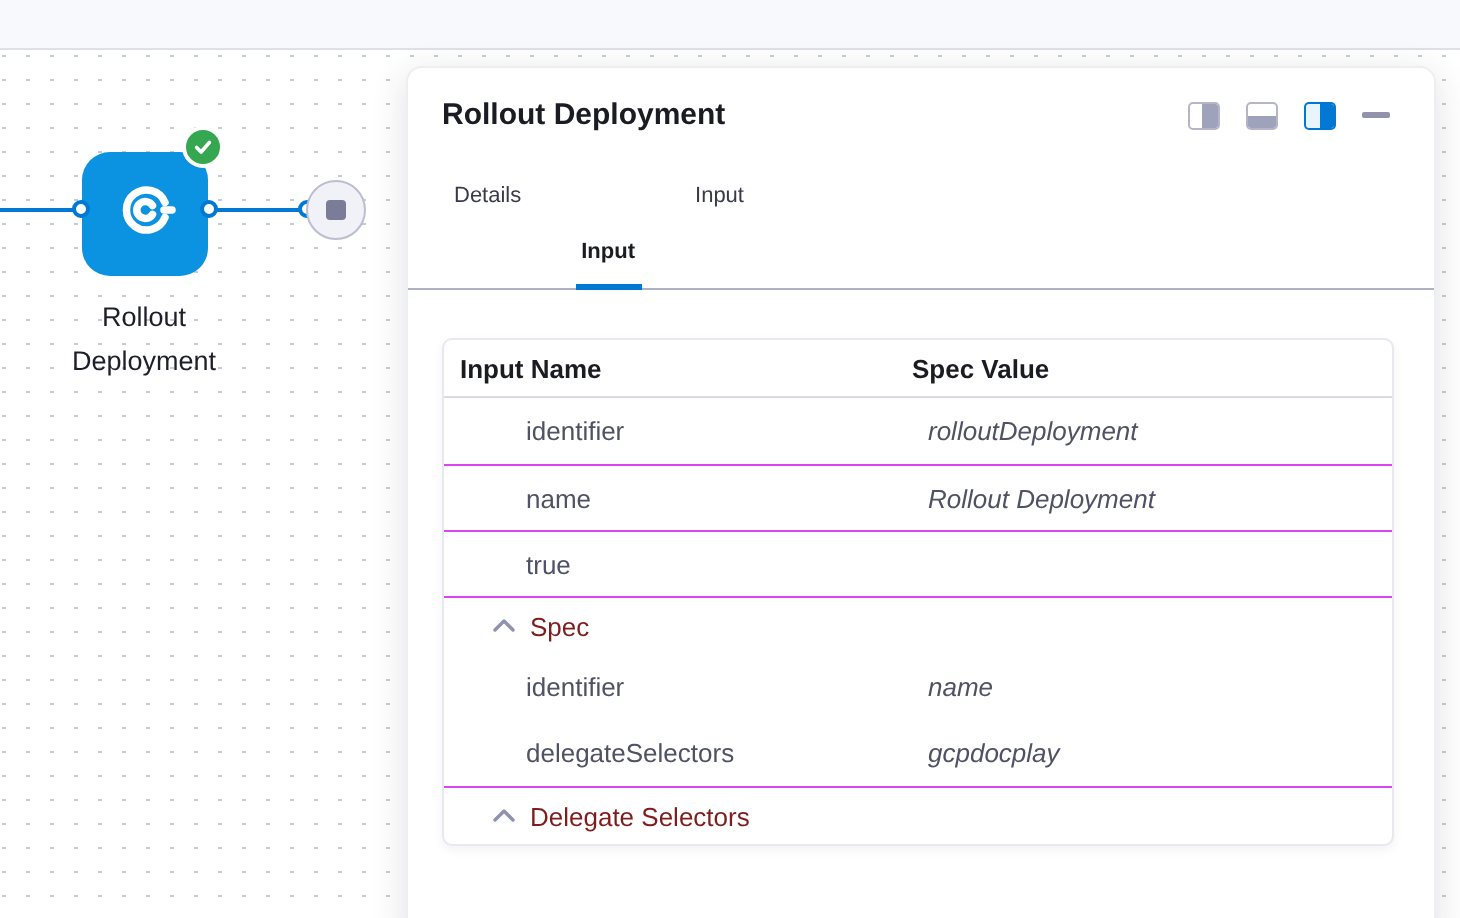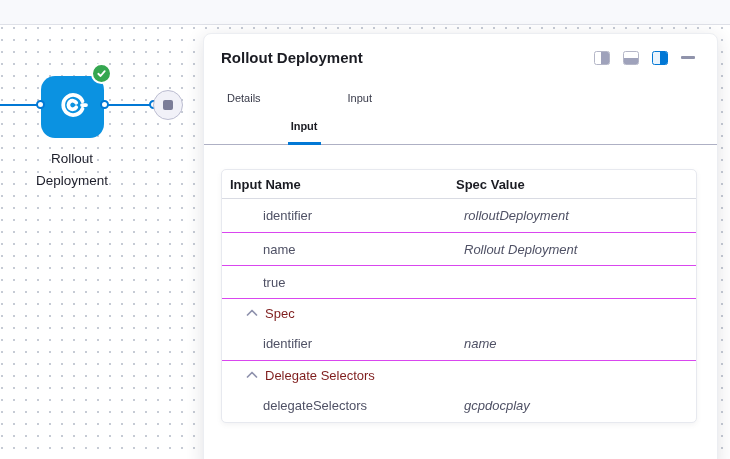--- a/index.html
+++ b/index.html
@@ -204,28 +204,28 @@
               <svg width="12" height="8" viewBox="0 0 12 8" fill="none" stroke="#8f92ad" stroke-width="1.7" stroke-linecap="round" stroke-linejoin="round">
                 <polyline points="1.5,6 6,1.5 10.5,6"></polyline>
               </svg>
             </span>
             <span class="skey">Spec</span>
           </div>
           <div class="trow field">
             <span class="key">identifier</span>
             <span class="value">name</span>
           </div>
+          <div class="trow field">
+            <span class="key">delegateSelectors</span>
+            <span class="value">gcpdocplay</span>
+          </div>
           <div class="trow section div-top">
             <span class="chev">
               <svg width="12" height="8" viewBox="0 0 12 8" fill="none" stroke="#8f92ad" stroke-width="1.7" stroke-linecap="round" stroke-linejoin="round">
                 <polyline points="1.5,6 6,1.5 10.5,6"></polyline>
               </svg>
             </span>
             <span class="skey">Delegate Selectors</span>
           </div>
-          <div class="trow field">
-            <span class="key">delegateSelectors</span>
-            <span class="value">gcpdocplay</span>
-          </div>
         </div>
     </div>
   </div>
 </div>
 
 </body></html>

